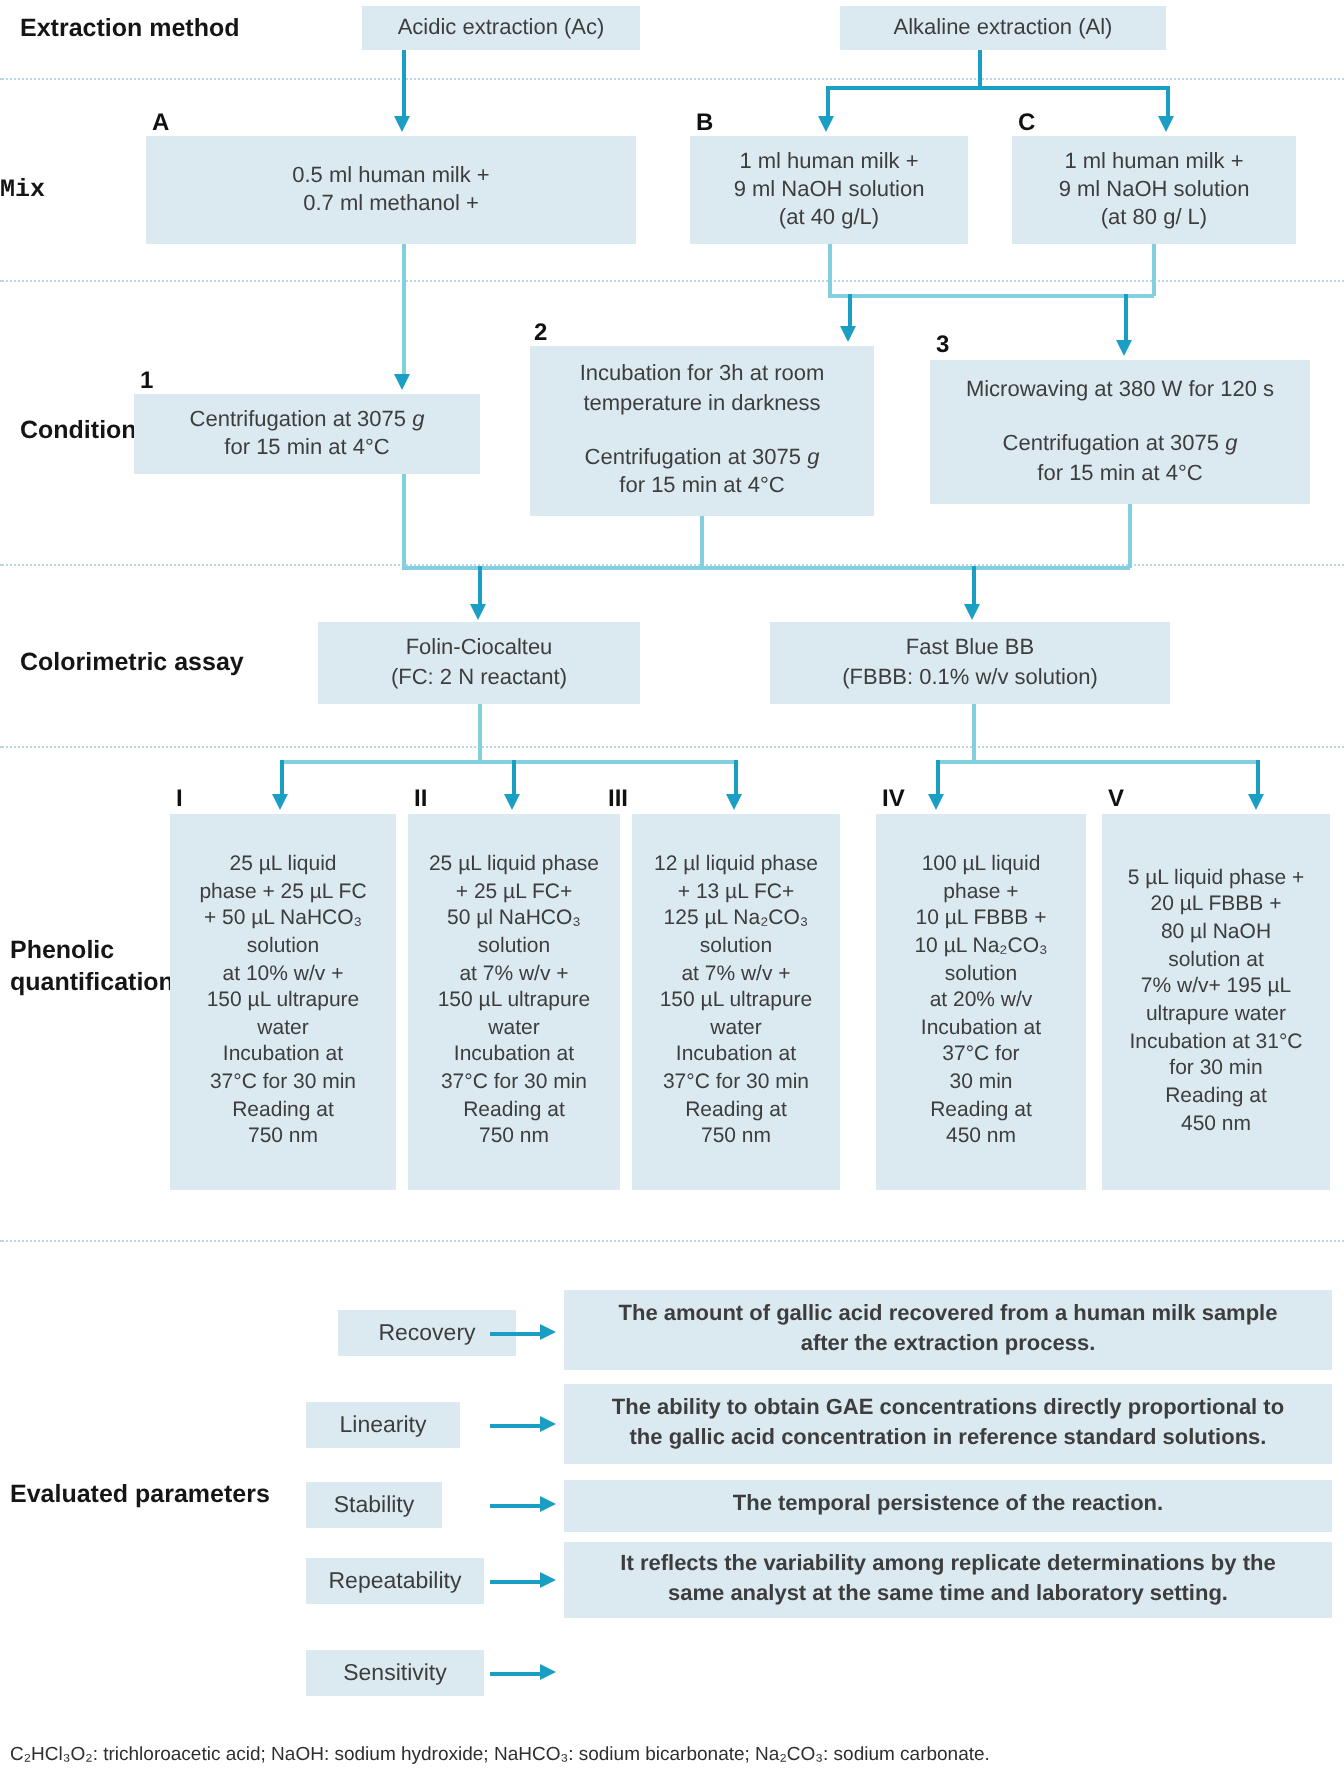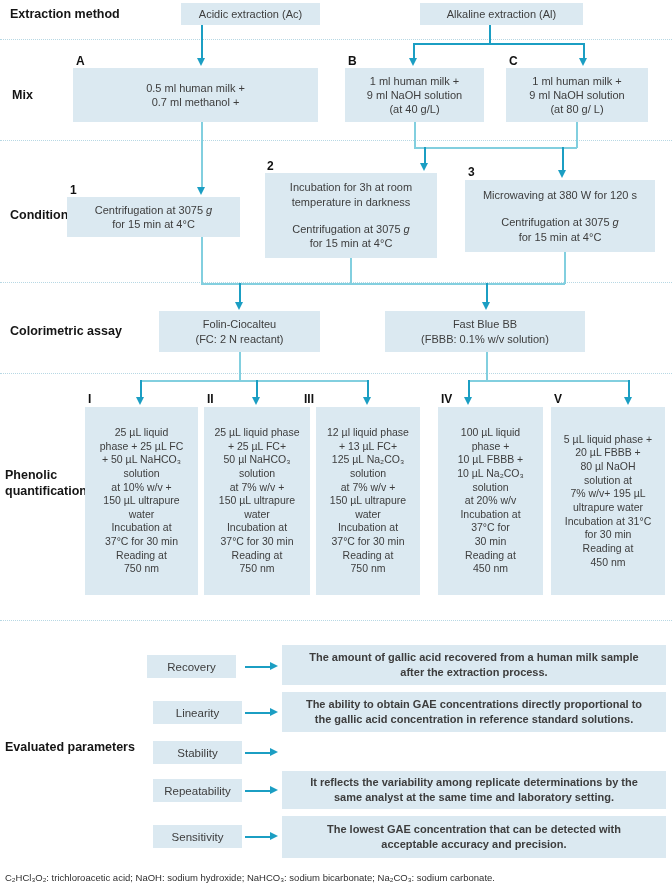--- a/index.html
+++ b/index.html
@@ -35,21 +35,21 @@
 
 <div class="canvas">
 
   <div class="dotted" style="top:39px;"></div>
   <div class="dotted" style="top:140px;"></div>
   <div class="dotted" style="top:282px;"></div>
   <div class="dotted" style="top:373px;"></div>
   <div class="dotted" style="top:620px;"></div>
 
   <div class="rowlabel" style="left:10px;top:7px;">Extraction method</div>
-  <div class="rowlabel" style="left:12px;top:88px;">Mix</div>
+  <div class="rowlabel" style="left:0;top:88px;font-family:Liberation Mono, monospace;">Mix</div>
   <div class="rowlabel" style="left:10px;top:208px;">Conditions</div>
   <div class="rowlabel" style="left:10px;top:324px;">Colorimetric assay</div>
   <div class="rowlabel" style="left:5px;top:468px;">
     <div>Phenolic</div>
     <div>quantification</div>
   </div>
   <div class="rowlabel" style="left:5px;top:740px;">Evaluated parameters</div>
 
   <div class="box" style="left:420px;top:3px;width:163px;height:22px;">Alkaline extraction (Al)</div>
   <div class="box" style="left:181px;top:3px;width:139px;height:22px;">Acidic extraction (Ac)</div>
@@ -213,39 +213,39 @@
       <div>80 µl NaOH</div>
       <div>solution at</div>
       <div>7% w/v+ 195 µL</div>
       <div>ultrapure water</div>
       <div>Incubation at 31°C</div>
       <div>for 30 min</div>
       <div>Reading at</div>
       <div>450 nm</div>
     </div>
 
-  <div class="termbox" style="left:147px;top:655px;width:89px;height:23px;">Recovery</div>
+  <div class="termbox" style="left:169px;top:655px;width:89px;height:23px;">Recovery</div>
   <div class="hl dk" style="left:245px;top:666px;width:26px;"></div>
   <div class="ah-r" style="left:270px;top:662px;"></div>
   <div class="descbox" style="left:282px;top:645px;width:384px;height:40px;">The amount of gallic acid recovered from a human milk sample after the extraction process.</div>
 
-  <div class="termbox" style="left:153px;top:701px;width:89px;height:23px;">Linearity</div>
+  <div class="termbox" style="left:153px;top:701px;width:77px;height:23px;">Linearity</div>
   <div class="hl dk" style="left:245px;top:712px;width:26px;"></div>
   <div class="ah-r" style="left:270px;top:708px;"></div>
   <div class="descbox" style="left:282px;top:692px;width:384px;height:40px;">The ability to obtain GAE concentrations directly proportional to the gallic acid concentration in reference standard solutions.</div>
 
-  <div class="termbox" style="left:153px;top:741px;width:89px;height:23px;">Stability</div>
+  <div class="termbox" style="left:153px;top:741px;width:68px;height:23px;">Stability</div>
   <div class="hl dk" style="left:245px;top:752px;width:26px;"></div>
   <div class="ah-r" style="left:270px;top:748px;"></div>
+  <div class="descbox" style="left:282px;top:740px;width:384px;height:26px;">The temporal persistence of the reaction.</div>
 
   <div class="termbox" style="left:153px;top:779px;width:89px;height:23px;">Repeatability</div>
   <div class="hl dk" style="left:245px;top:790px;width:26px;"></div>
   <div class="ah-r" style="left:270px;top:786px;"></div>
   <div class="descbox" style="left:282px;top:771px;width:384px;height:38px;text-align:center;">It reflects the variability among replicate determinations by the same analyst at the same time and laboratory setting.</div>
 
   <div class="termbox" style="left:153px;top:825px;width:89px;height:23px;">Sensitivity</div>
   <div class="hl dk" style="left:245px;top:836px;width:26px;"></div>
   <div class="ah-r" style="left:270px;top:832px;"></div>
-  <div class="descbox" style="left:282px;top:816px;width:384px;height:42px;">The lowest GAE concentration that can be detected with acceptable accuracy and precision.</div>
 
   <div class="foot" style="left:5px;top:872px;">C₂HCl₃O₂: trichloroacetic acid; NaOH: sodium hydroxide; NaHCO₃: sodium bicarbonate; Na₂CO₃: sodium carbonate.</div>
 
 </div>
 
 </body></html>

